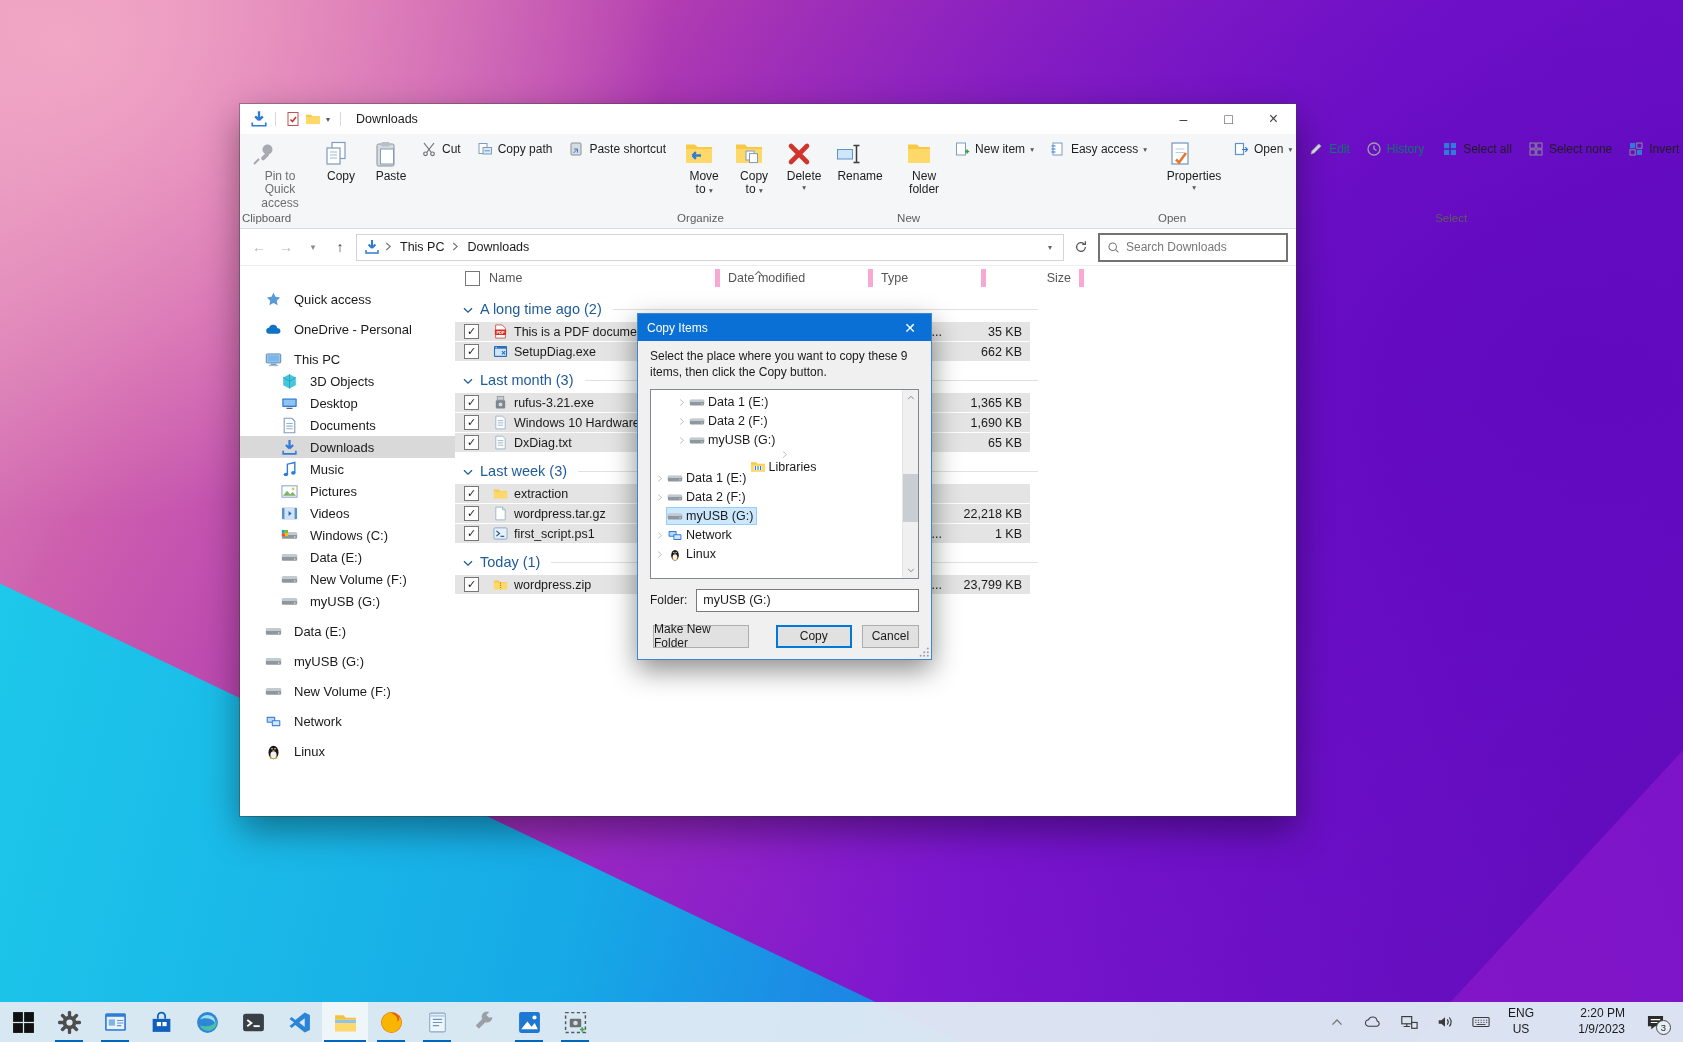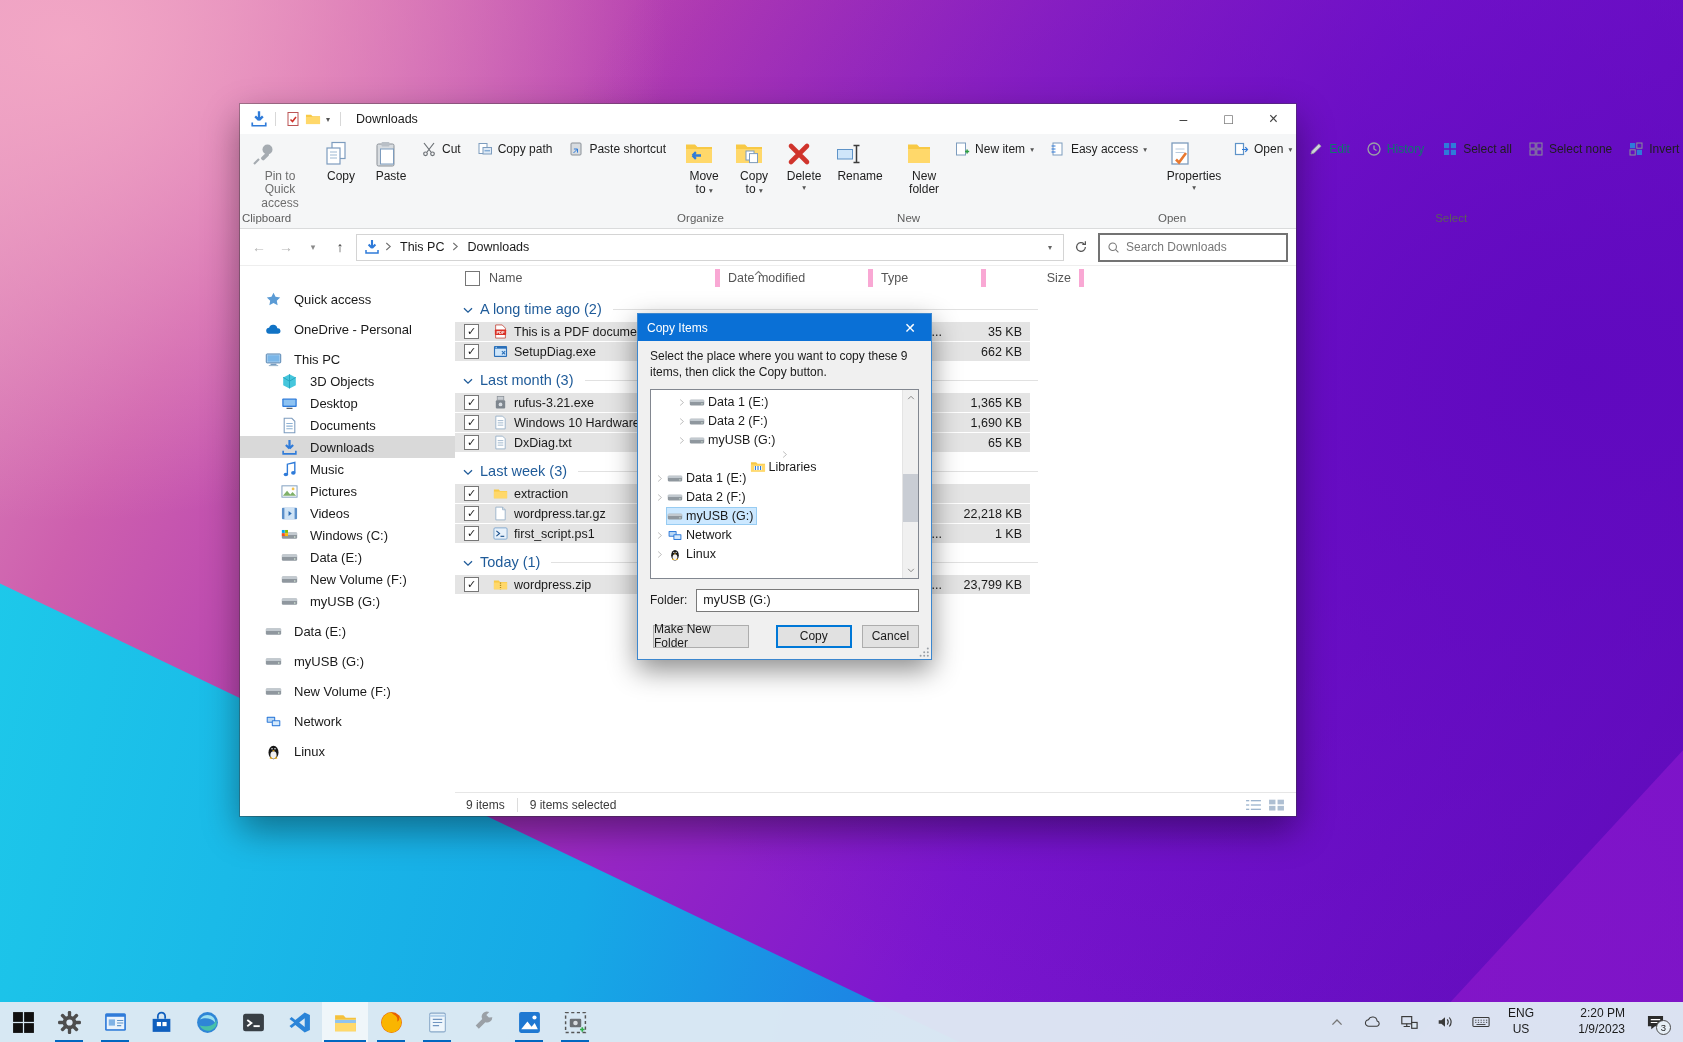--- a/index.html
+++ b/index.html
@@ -844,45 +844,20 @@
                   <path d="M10 5.4v9" stroke="#b08a1e" stroke-width="1.7" stroke-dasharray="1.6 1.3"></path>
                 </svg>
               </span>
               <span class="r-name">wordpress.zip</span>
               <span class="r-date"></span>
               <span class="r-type">...</span>
               <span class="r-size">23,799 KB</span>
             </div>
           </div>
         </div>
-      <div class="status">
-        <span>9 items</span>
-        <span class="st-sep"></span>
-        <span>9 items selected</span>
-        <span class="st-views">
-          <span>
-              <svg viewBox="0 0 16 12">
-                <g stroke="#7d9cbe">
-                  <path d="M1 2h3M1 6h3M1 10h3"></path>
-                  <path d="M5.5 2H15M5.5 6H15M5.5 10H15"></path>
-                </g>
-              </svg>
-            </span>
-          <span>
-              <svg viewBox="0 0 16 12">
-                <g fill="#aebfd2">
-                  <rect x="1" y="1" width="6" height="4.4"></rect>
-                  <rect x="9" y="1" width="6" height="4.4"></rect>
-                  <rect x="1" y="6.8" width="6" height="4.4"></rect>
-                  <rect x="9" y="6.8" width="6" height="4.4"></rect>
-                </g>
-              </svg>
-            </span>
-        </span>
-      </div>
     </div>
   </div>
 </div>
 
 <div class="dlg">
   <div class="dlg-tb">
     <span>Copy Items</span>
     <span class="dlg-x">✕</span>
   </div>
   <div class="dlg-body">

